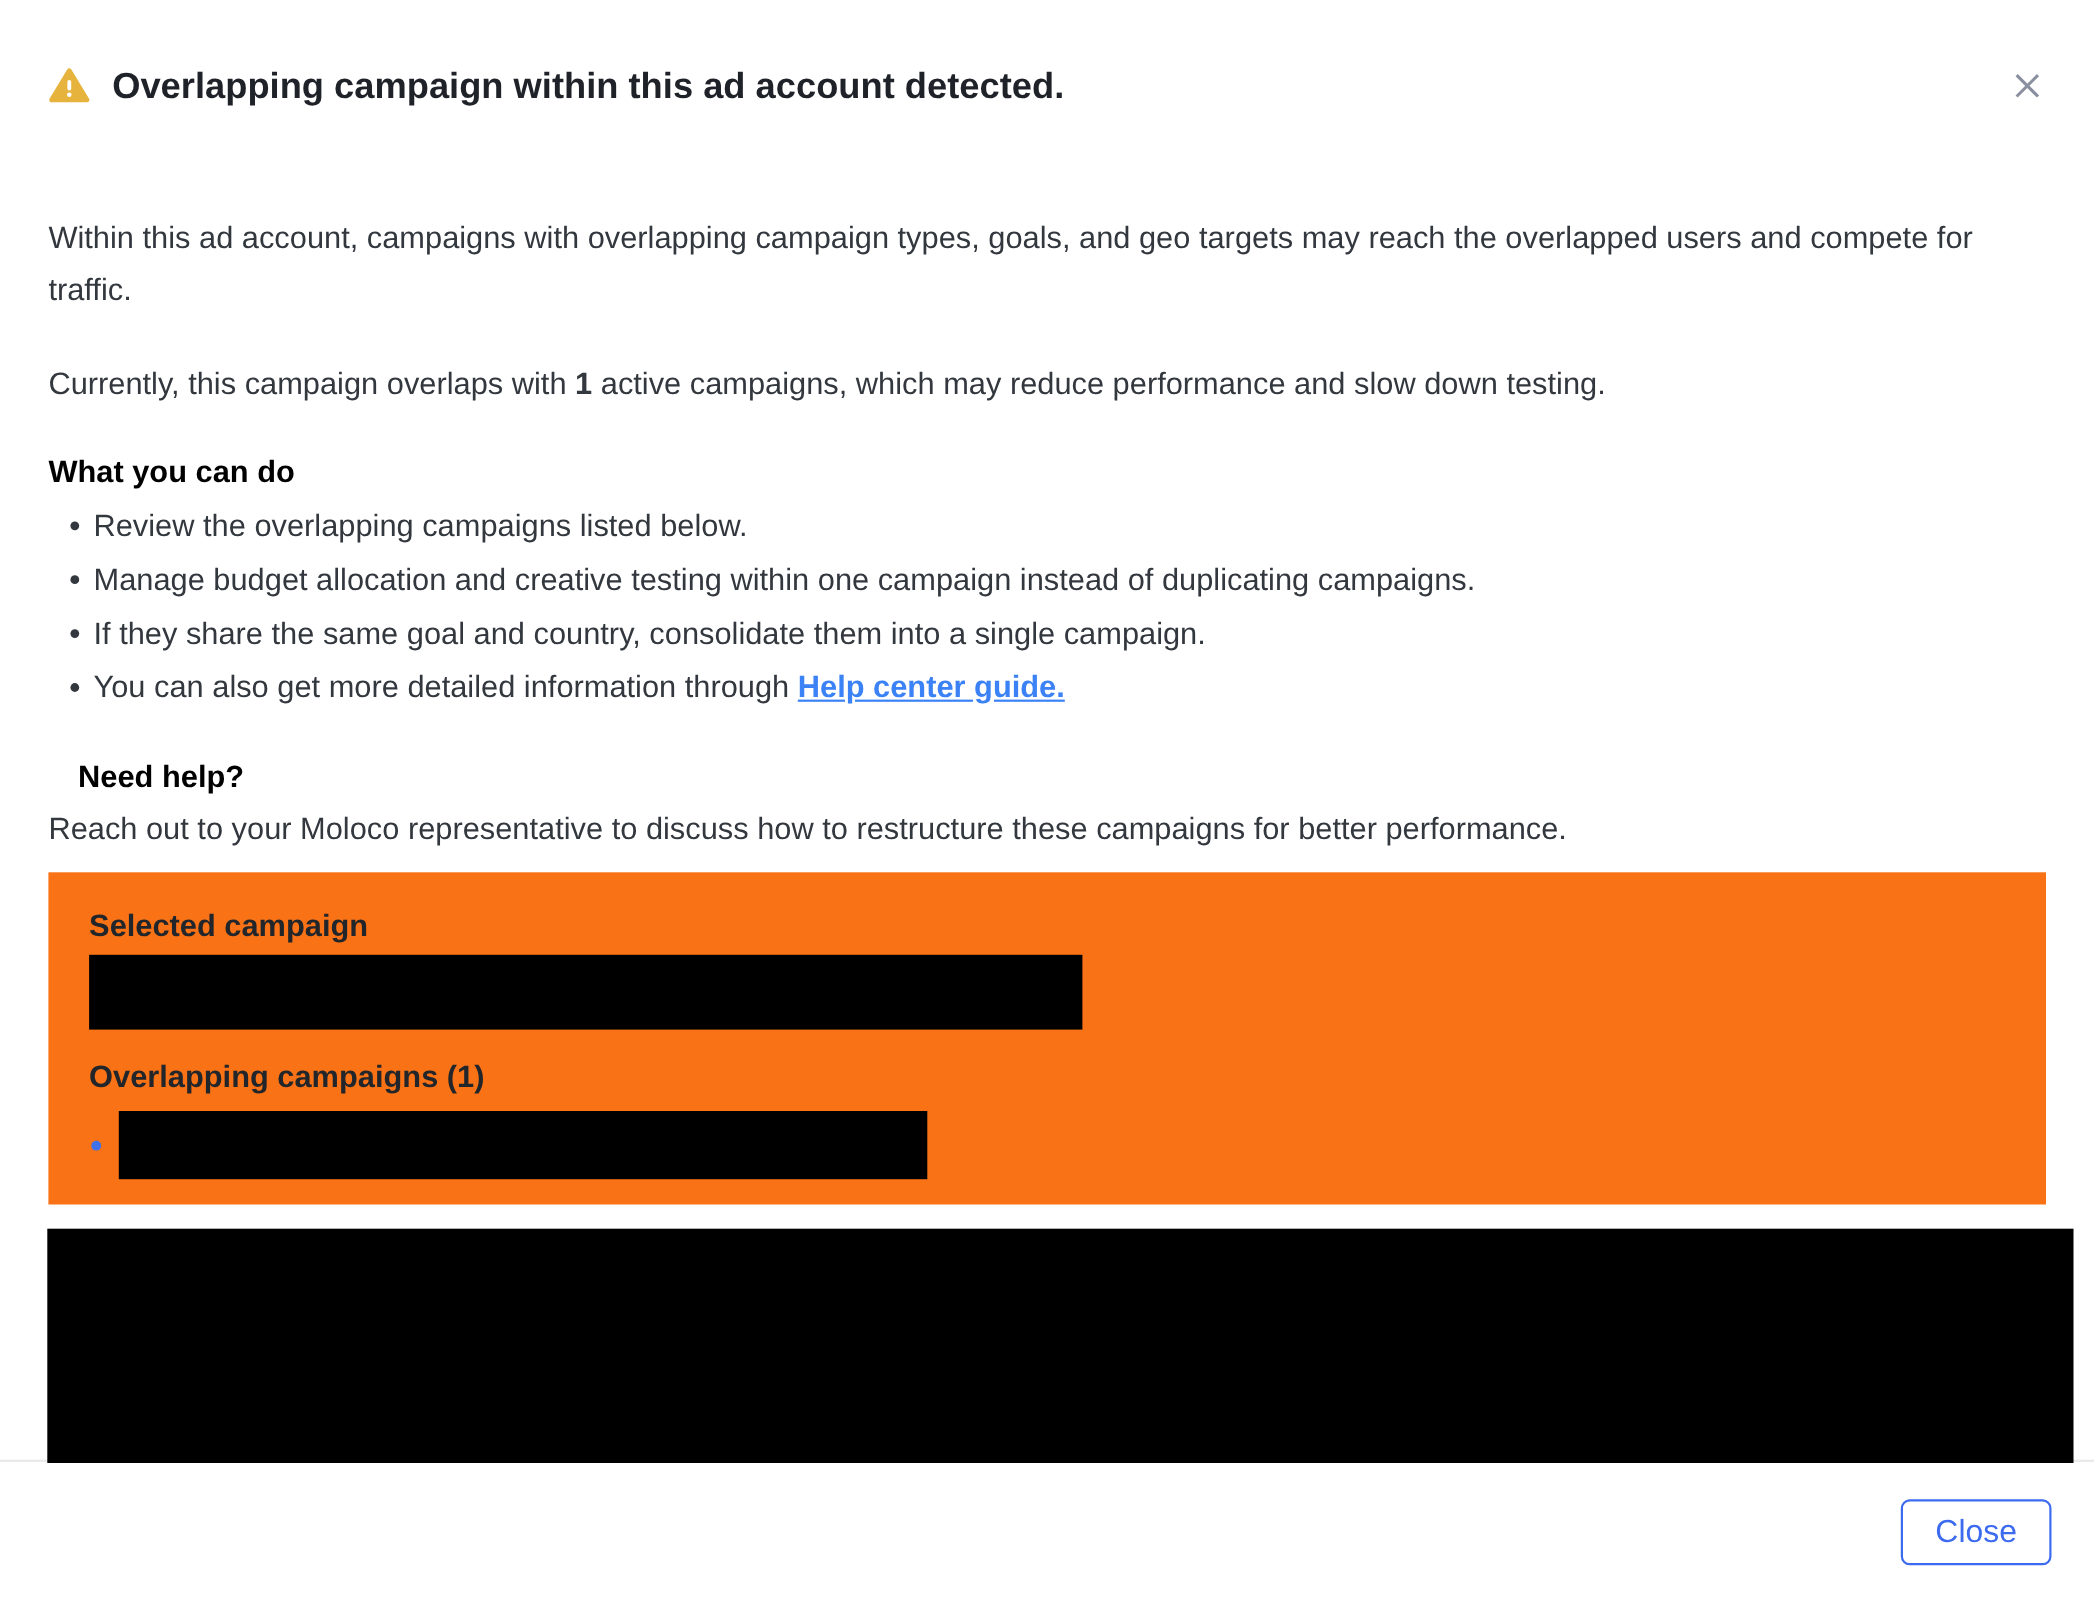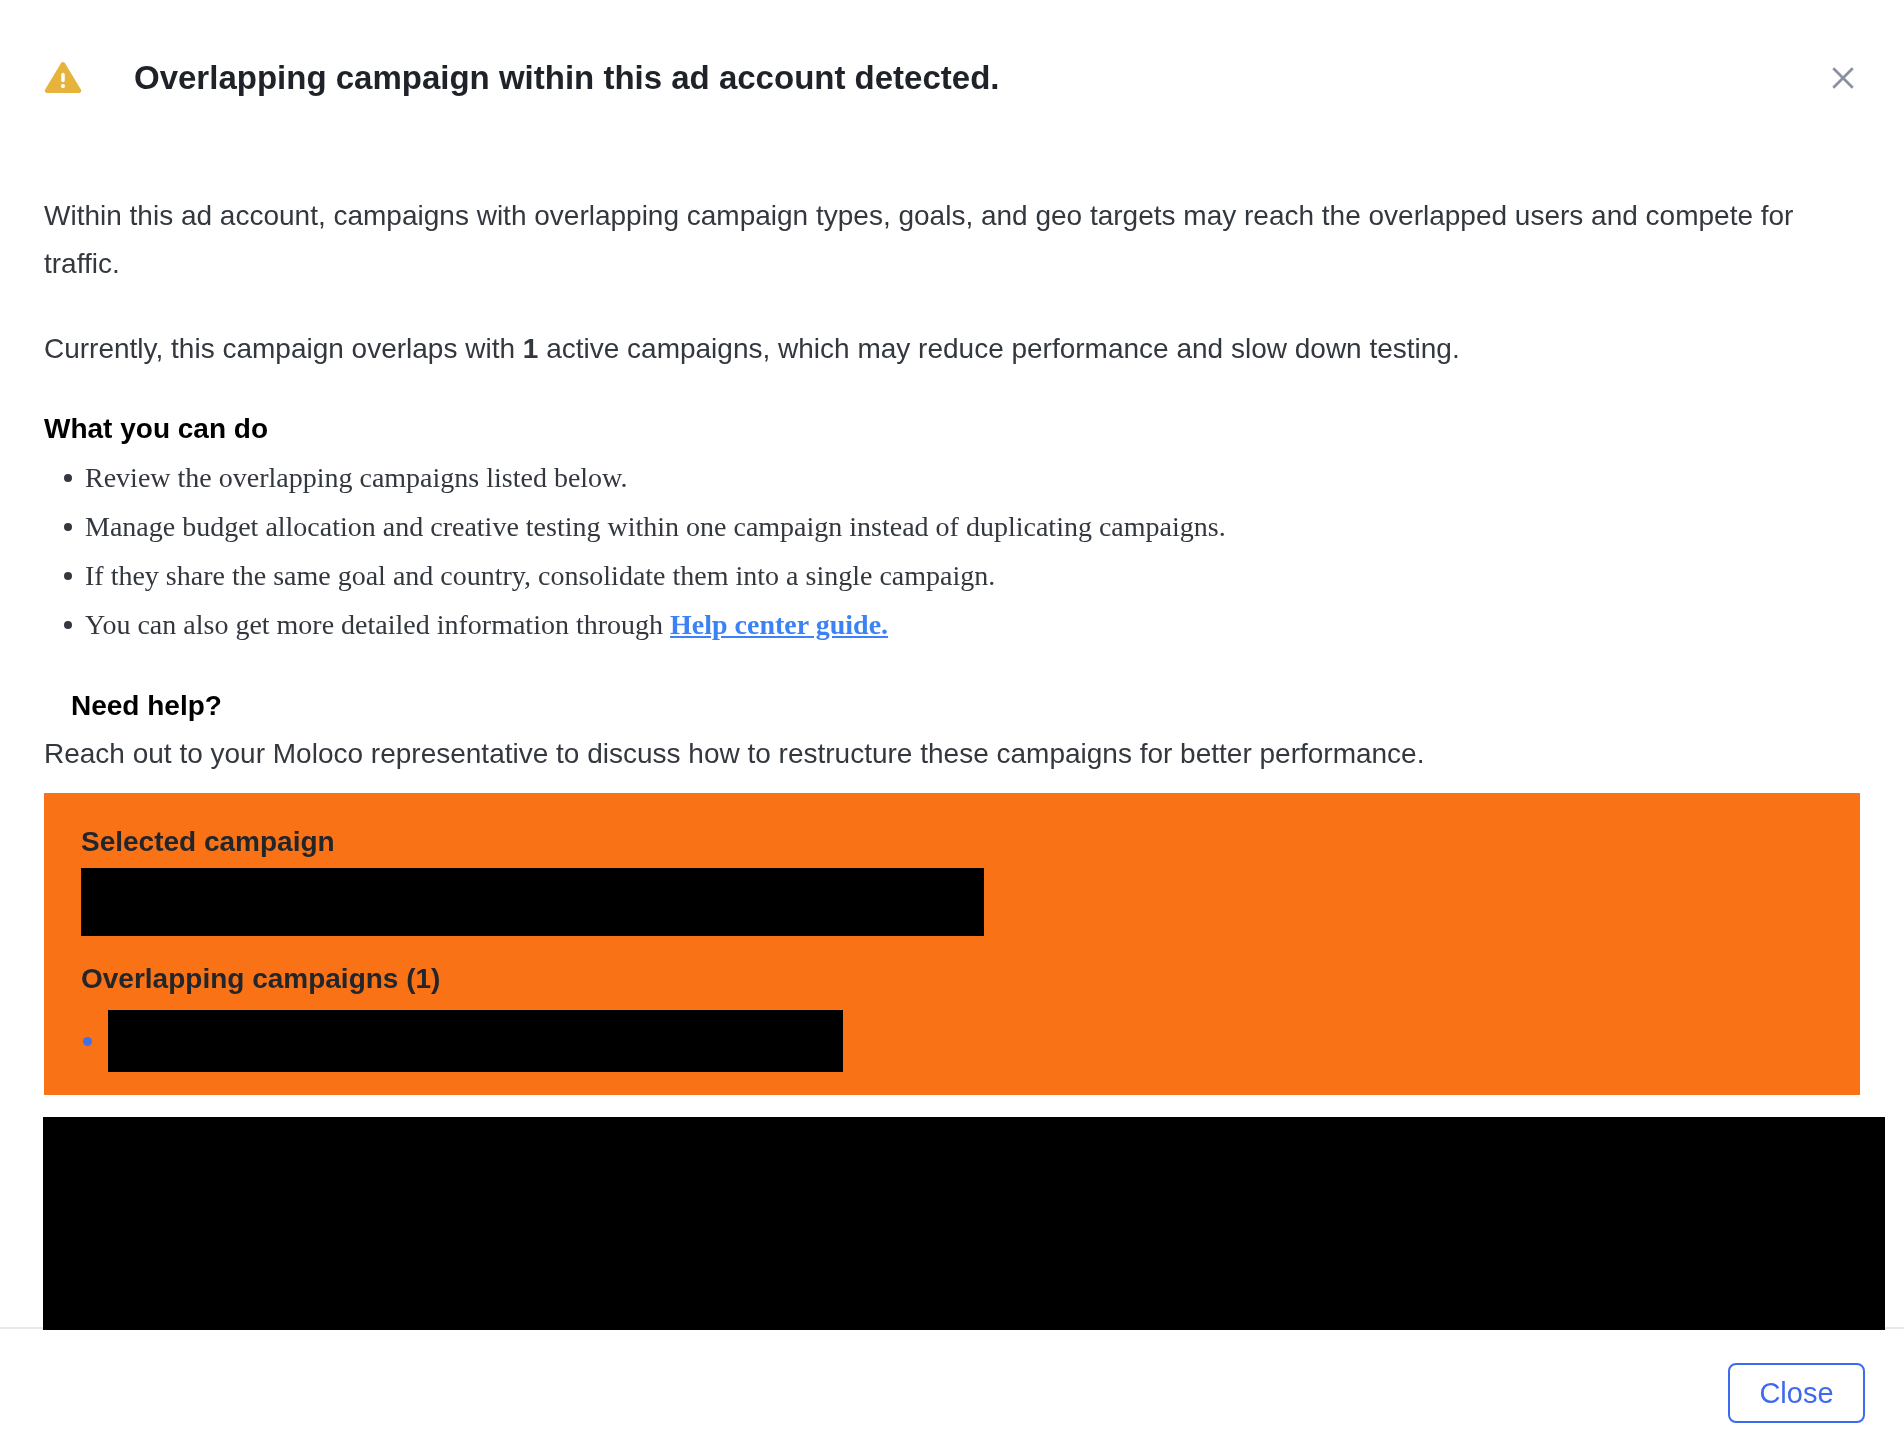--- a/index.html
+++ b/index.html
@@ -19,21 +19,20 @@
     flex-direction: column;
     width: 1904px;
     height: 1452px;
     background: #ffffff;
   }
   
   .modal-header {
     display: flex;
     align-items: center;
     padding: 58px 36px 0 44px;
-    gap: 32px;
   }
   .warning-icon {
     flex: none;
     width: 38px;
     height: 34px;
     margin-right: 20px;
   }
   .warning-icon svg { display: block; }
   .modal-title {
     flex: 1;
@@ -64,21 +63,20 @@
     margin: 32px 0 0 0;
     font-size: 28px;
     line-height: 48px;
     font-weight: 700;
     color: #000000;
   }
   .bullet-list {
     margin: 0;
     padding: 0;
     list-style: none;
-    font-family: Liberation Serif, serif;
   }
   .bullet-list li {
     display: flex;
     align-items: flex-start;
     line-height: 49px;
     padding-left: 20px;
   }
   .bullet-dot {
     flex: none;
     width: 8px;

